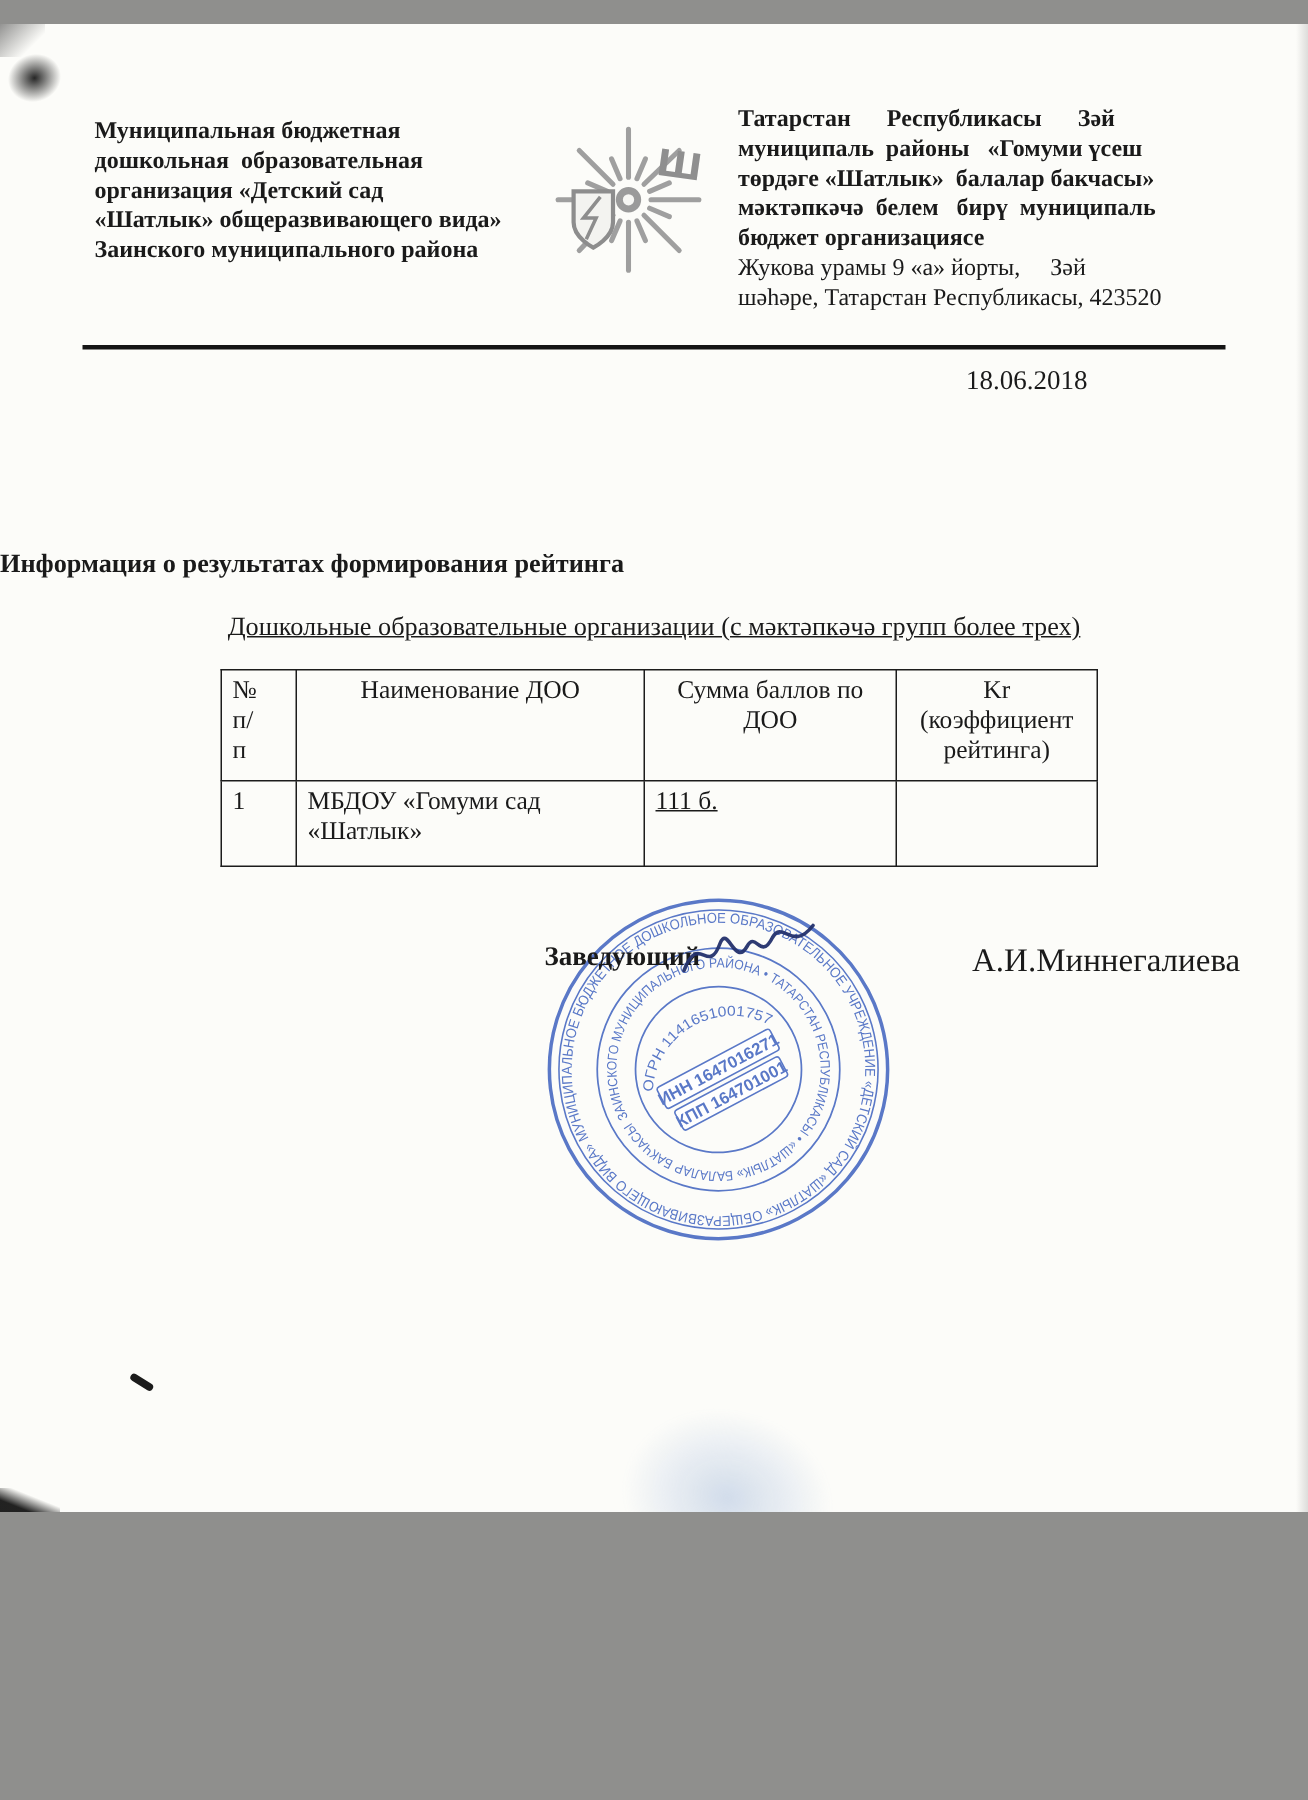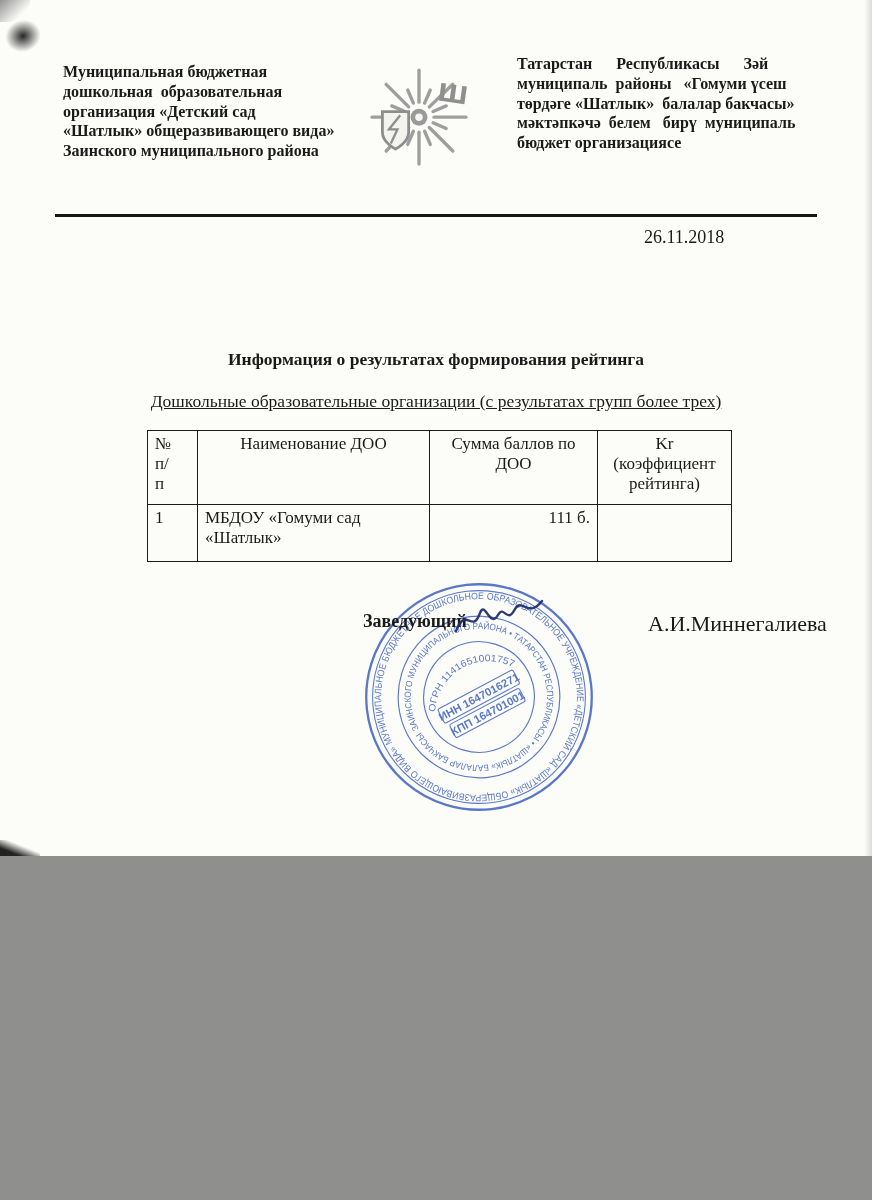--- a/index.html
+++ b/index.html
@@ -1,46 +1,46 @@
 <!DOCTYPE html>
 <html style="--stamp-blue: #4e6fc4; --ink: #1a1a1a; --paper: #fcfcf9;"><head>
 <meta charset="utf-8">
 <style>
   * { box-sizing: border-box; }
   html, body { margin: 0; padding: 0; }
   body { background: #8f8f8d; font-family: "Liberation Serif", "DejaVu Serif", serif; }
-  .page { position: relative; width: 872px; height: 856px; margin: 0 auto;
+  .page { position: relative; width: 872px; height: 992px; margin: 16px auto;
           background: var(--paper, #fcfcf9); color: var(--ink, #1a1a1a); overflow: hidden; }
 
   
   .org-block { position: absolute; font-size: 16px; line-height: 1.24; }
   .org-left  { left: 63px;  top: 62px; width: 302px; }
-  .org-right { left: 517px; top: 54px; width: 324px; }
+  .org-right { left: 492px; top: 54px; width: 324px; }
   .org-name    { font-weight: bold; white-space: pre-wrap; }
   .org-address { white-space: pre-wrap; }
   .logo-wrap { position: absolute; left: 358px; top: 55px; width: 122px; height: 130px; }
 
   .rule { position: absolute; left: 55px; top: 214px; width: 762px; height: 3px; background: #151515; }
   .date { position: absolute; left: 644px; top: 227px; font-size: 18px; }
 
-  .title    { position: absolute; left: 0; top: 349px; width: 100%; text-align: center;
+  .title    { position: absolute; left: 0; top: 349px; width: 100%; 
               font-size: 17.5px; font-weight: bold; margin: 0; }
   .subtitle { position: absolute; left: 0; top: 391px; width: 100%; text-align: center;
               font-size: 17.5px; text-decoration: underline; }
 
   
   .rating-table { position: absolute; left: 147px; top: 430px; border-collapse: collapse;
                   font-size: 17px; table-layout: fixed; }
   .rating-table th, .rating-table td { border: 1.7px solid #1c1c1c; padding: 3px 7px;
                   vertical-align: top; font-weight: normal; white-space: pre-wrap; }
   .col1 { width: 50px; } .col2 { width: 232px; } .col3 { width: 168px; } .col4 { width: 134px; }
   thead th { height: 74px; }
   thead th.col1 { text-align: left; }
   tbody td { height: 57px; }
-  td.score-cell { text-align: right; }
+  td.score-cell { text-align: left; text-decoration: underline; }
 
   
   .sig-role { position: absolute; left: 363px; top: 611px; font-size: 18px; font-weight: bold; }
   .sig-name { position: absolute; left: 648px; top: 611px; font-size: 22px; }
   .signature-scribble { position: absolute; left: 452px; top: 595px; }
 
   
   .stamp { position: absolute; left: 362px; top: 580px; width: 234px; height: 234px;
            transform: rotate(-28deg); opacity: .93; }
   .st-c { fill: none; stroke: var(--stamp-blue, #4e6fc4); }
@@ -123,28 +123,30 @@
       </g>
     </svg>
   </div>
 
   <div class="org-block org-right">
     <div class="org-name">Татарстан      Республикасы      Зәй
 муниципаль  районы   «Гомуми үсеш
 төрдәге «Шатлык»  балалар бакчасы»
 мәктәпкәчә  белем   бирү  муниципаль
 бюджет организациясе</div>
+    <div class="org-address">Жукова урамы 9 «а» йорты,     Зәй
+шәһәре, Татарстан Республикасы, 423520</div>
   </div>
 
   <div class="rule"></div>
 
-  <div class="date">26.11.2018</div>
+  <div class="date">18.06.2018</div>
 
   <h1 class="title">Информация о результатах формирования рейтинга</h1>
-  <div class="subtitle">Дошкольные образовательные организации (с результатах групп более трех)</div>
+  <div class="subtitle">Дошкольные образовательные организации (с мәктәпкәчә групп более трех)</div>
 
   <table class="rating-table">
     <thead>
       <tr>
         <th class="col1">№
 п/
 п</th>
         <th class="col2">Наименование ДОО</th>
         <th class="col3">Сумма баллов по
 ДОО</th>

